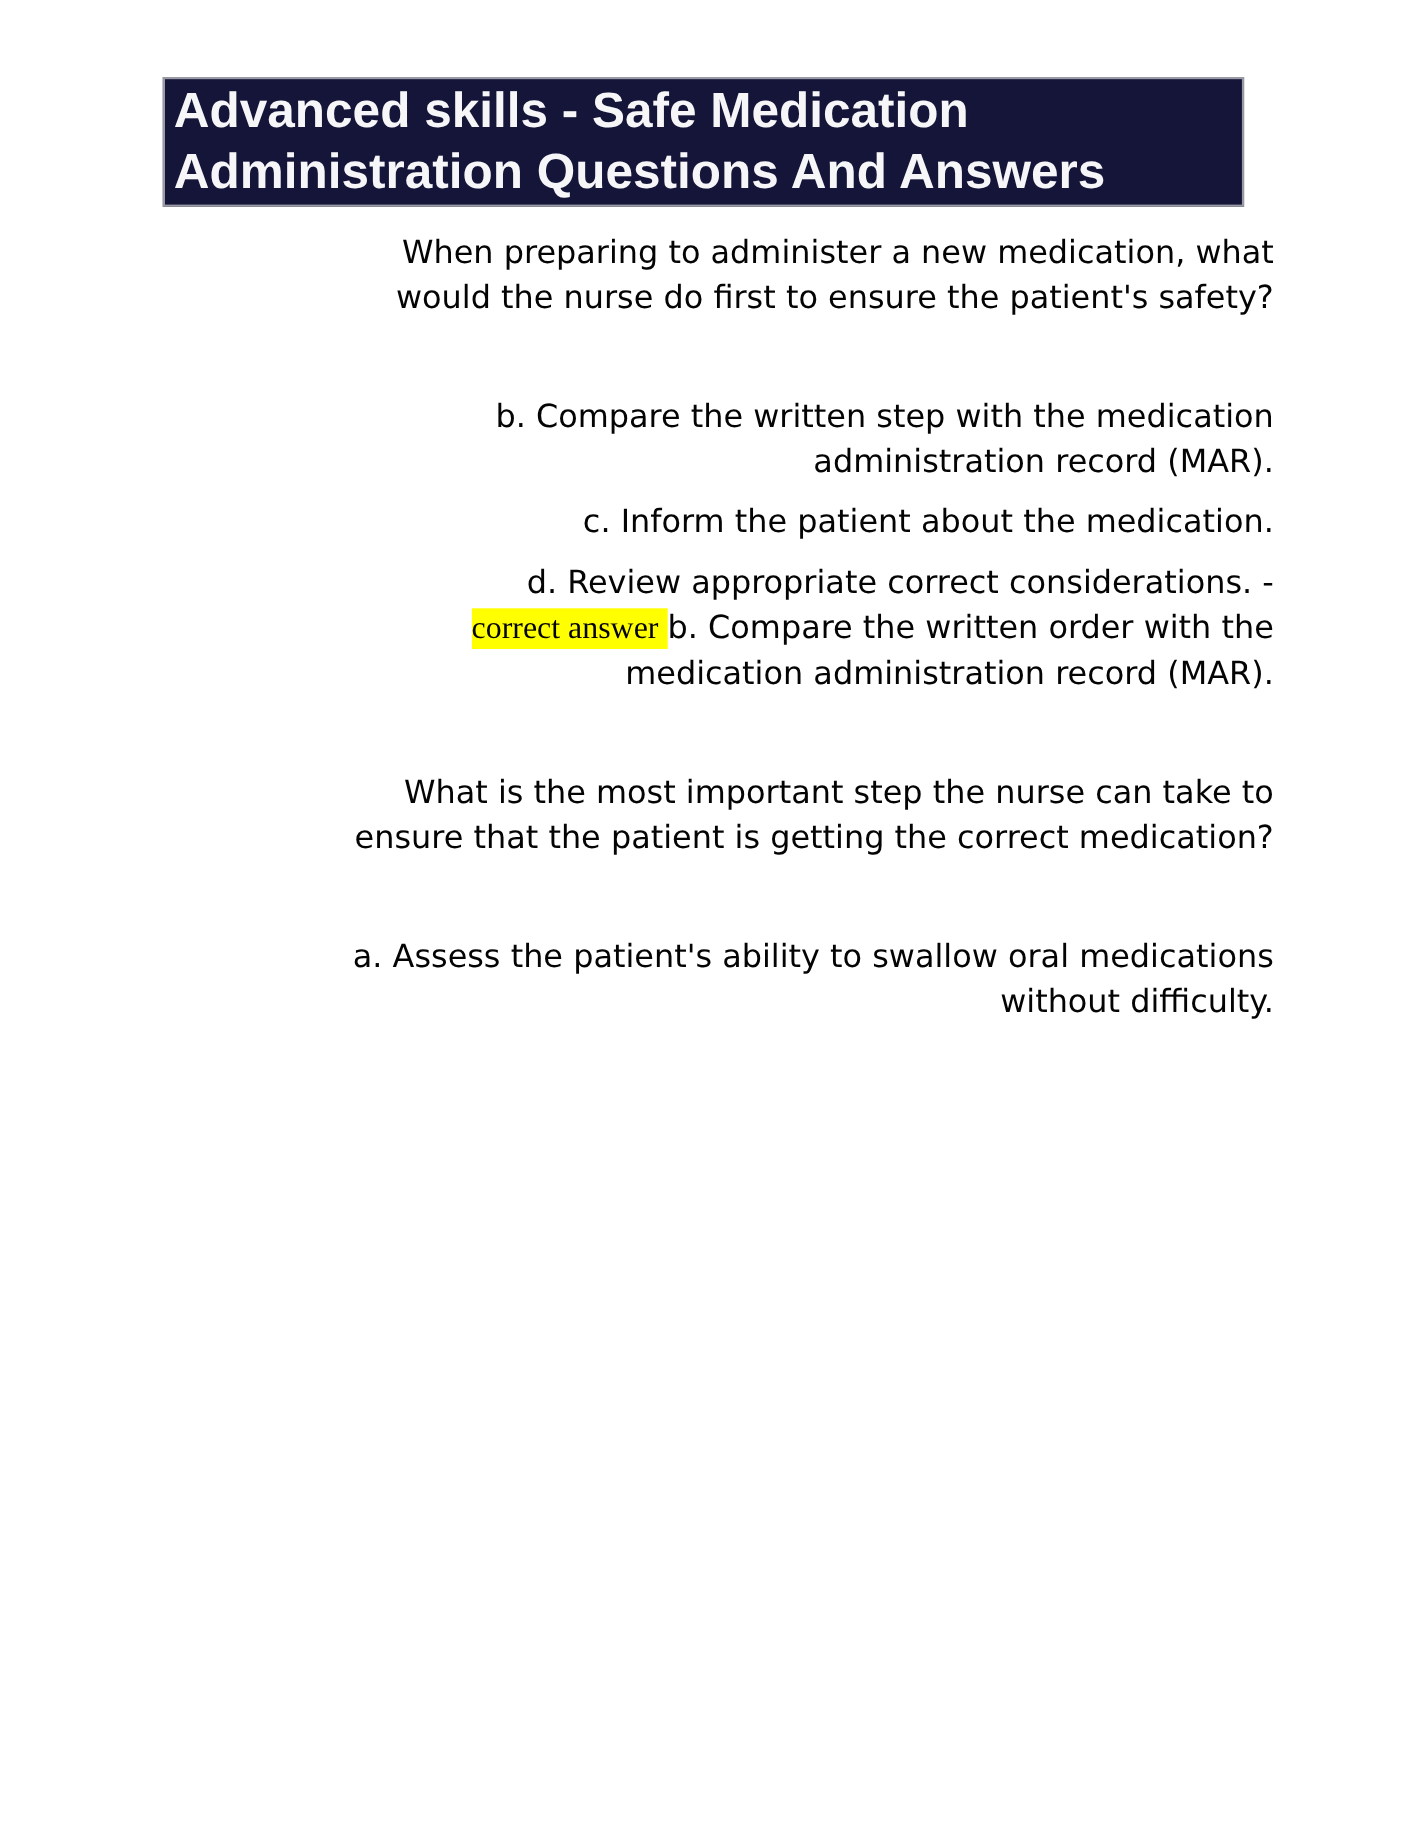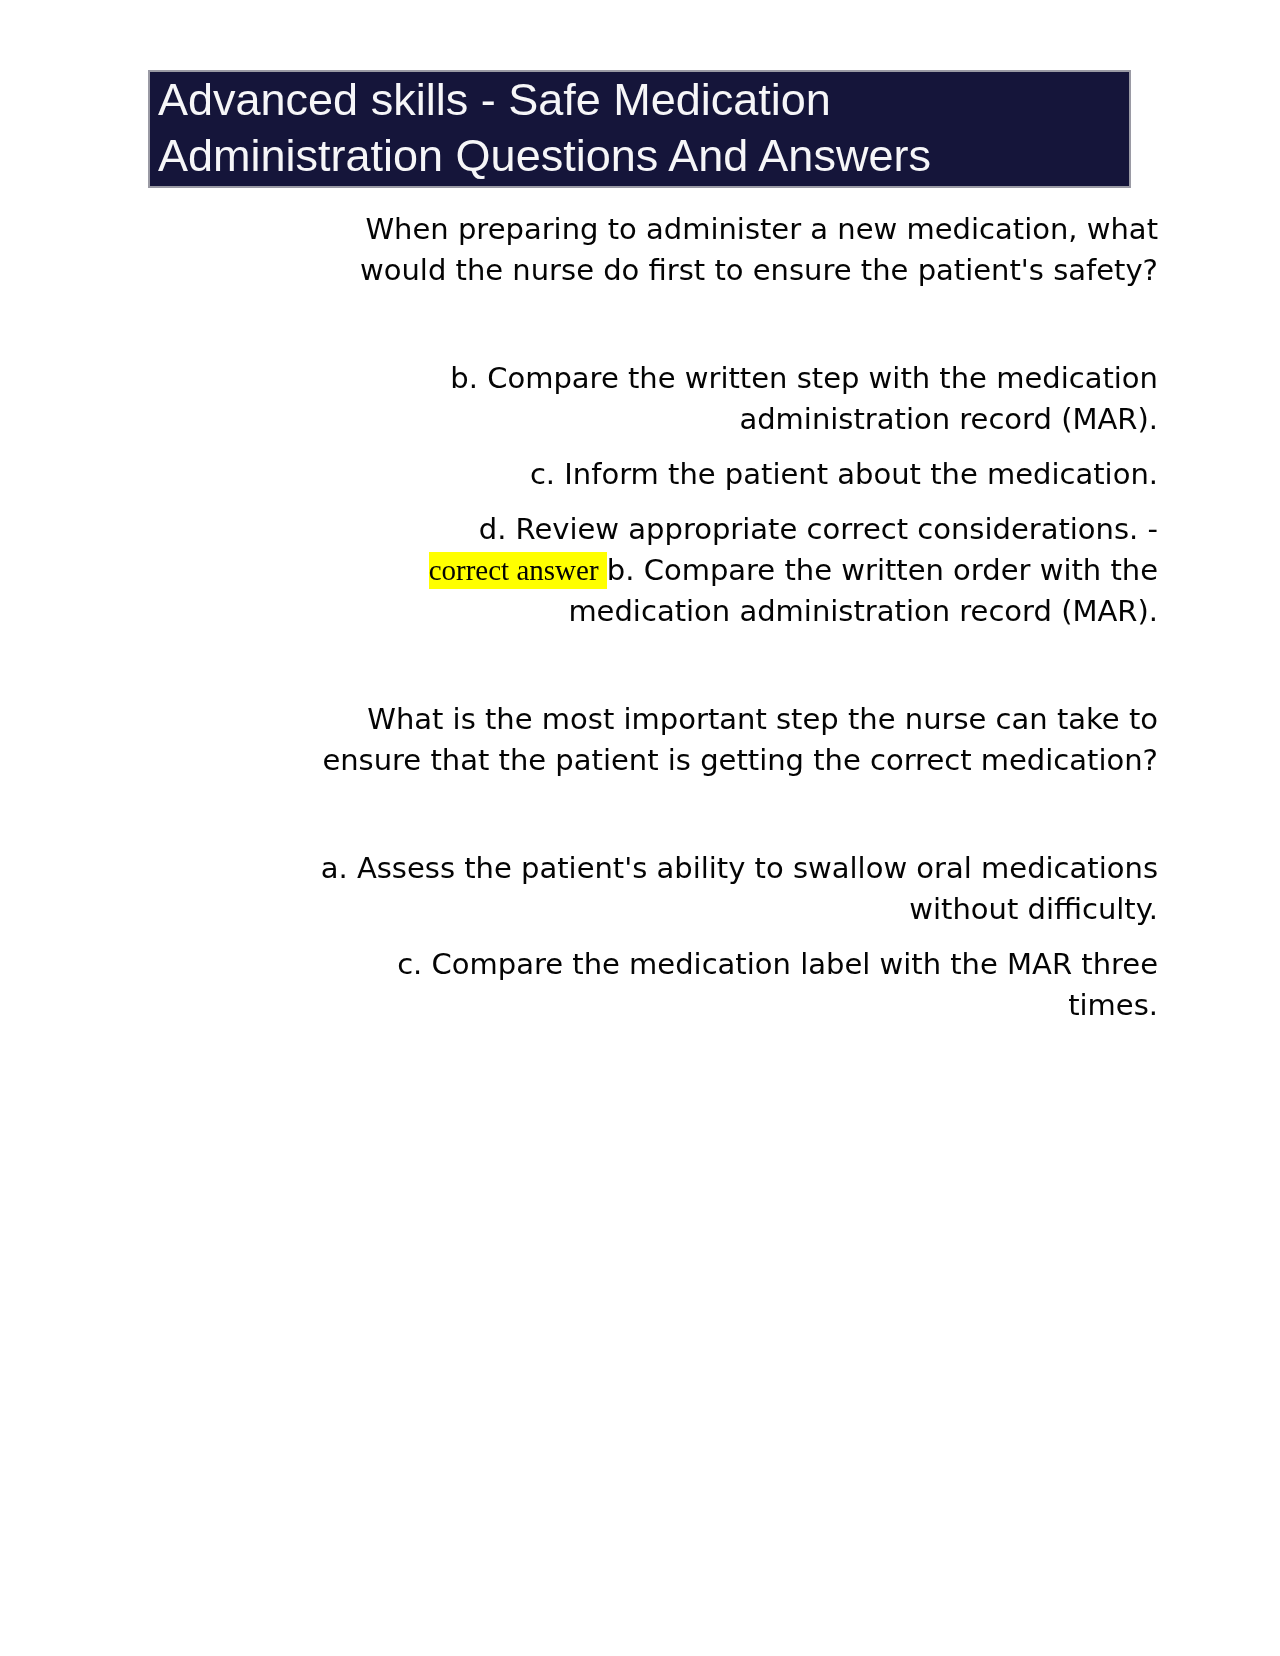--- a/index.html
+++ b/index.html
@@ -25,21 +25,21 @@
   .title-banner {
     width: 983px;
     background: var(--title-bg);
     border: 2px solid #9a9aa4;
     padding: 0 8px 2px 8px;
     margin: 0 0 21px 0;
   }
   .title-text {
     margin: 0;
     font-family: "Liberation Sans", sans-serif;
-    font-weight: normal;
+    font-weight: bold;
     font-size: 45px;
     line-height: 56px;
     color: var(--title-text);
     white-space: pre-line;
   }
   .content { width: 1010px; }
   .para {
     margin: 0 0 14px 0;
     font-family: "DejaVu Sans", sans-serif;
     font-size: 29px;
@@ -70,16 +70,14 @@
     <p class="para">b. Compare the written step with the medication
 administration record (MAR).</p>
     <p class="para">c. Inform the patient about the medication.</p>
     <p class="para section-end"><span>d. Review appropriate correct considerations. -
 </span><mark class="hl">correct answer </mark><span>b. Compare the written order with the
 medication administration record (MAR).</span></p>
     <p class="para section-end">What is the most important step the nurse can take to
 ensure that the patient is getting the correct medication?</p>
     <p class="para">a. Assess the patient's ability to swallow oral medications
 without difficulty.</p>
-    <p class="para">c. Compare the medication label with the MAR three
-times.</p>
   </main>
 </div>
 
 </body></html>

